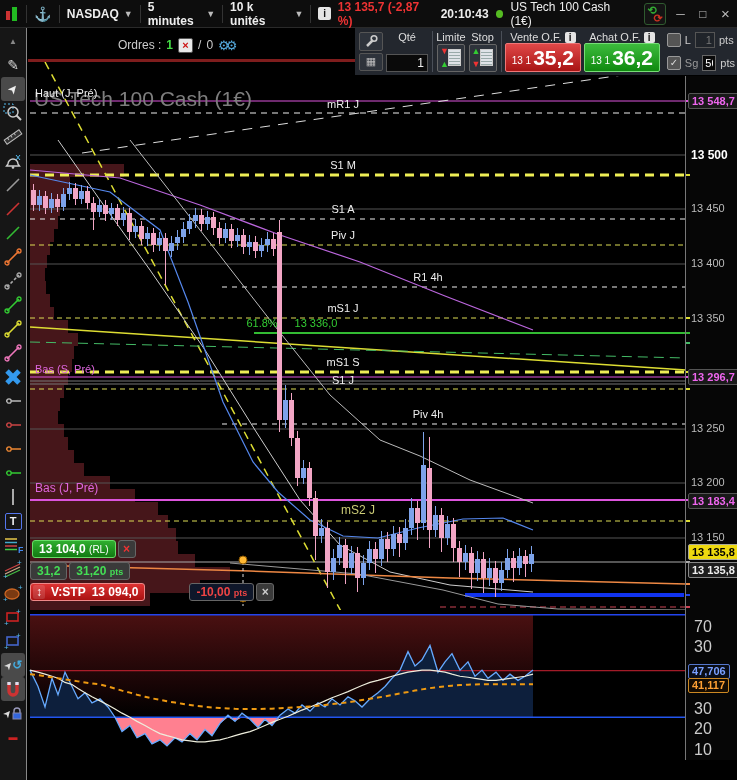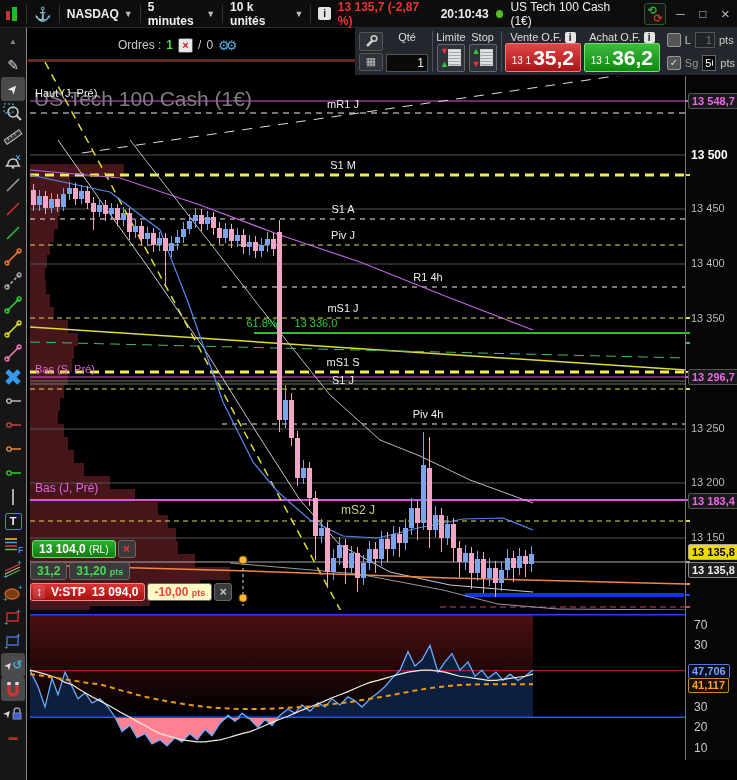--- a/index.html
+++ b/index.html
@@ -82,30 +82,30 @@
     color:#fff;font-weight:bold;padding:1px 6px;font-size:12px;}
   .entry-pill small{font-weight:normal;font-size:10px;}
   .chipx{background:#3a3a3a;border:1px solid #666;border-radius:3px;color:#ee3333;font-weight:bold;
     width:16px;text-align:center;padding:1px 0;cursor:pointer;}
   .chipx.gray{color:#ccc;}
   .gchip{background:#3a3a3a;border:1px solid #666;border-radius:3px;color:#44dd55;font-weight:bold;padding:1px 6px;}
   .gchip small{font-size:9px;}
   .stop-pill{background:linear-gradient(#d33,#a11);border:1px solid #e88;border-radius:3px;color:#fff;
     font-weight:bold;padding:1px 6px 1px 2px;display:flex;align-items:center;gap:6px;}
   .updown{background:#fff2;border-radius:2px;padding:0 3px;color:#fff;}
-  .losschip{background:#fef9c3;border:1px solid #666;border-radius:3px;color:#ee4444;font-weight:bold;padding:1px 6px;}
+  .losschip{background:#0f172a;border:1px solid #666;border-radius:3px;color:#ee4444;font-weight:bold;padding:1px 6px;margin-left:42px;}
   .losschip small{font-size:9px;}
   
   .sepbar{position:relative;width:709px;height:20px;background:#000;border-top:1px solid #999;box-sizing:border-box;}
   .sepbar .t{position:absolute;left:6px;top:2px;font-size:11px;color:#ddd;}
   .ytick{position:absolute;left:318px;top:-2px;width:2px;height:22px;background:#dd3;transform:rotate(20deg);}
   
   .ind-area{position:relative;width:709px;height:150px;background:#000;overflow:hidden;}
   .iaxis{position:absolute;right:0;top:0;width:51px;height:100%;background:#060606;border-left:1px solid #777;z-index:8;}
-  .iaxis .lbl{position:absolute;left:8px;font-size:12px;color:#ccc;}
+  .iaxis .lbl{position:absolute;left:8px;font-size:16px;color:#ccc;}
   .iaxis .badge{position:absolute;left:2px;height:13px;line-height:13px;padding:0 3px;font-size:11px;font-weight:bold;border-radius:2px;}
   .badge.rsi{background:#0a0d16;border:1px solid #5577cc;color:#7aa0ff;}
   .badge.sig{background:#150c02;border:1px solid #cc8822;color:#ffa033;}
 </style>
 </head>
 <body>
 
 <div class="app">
 
   <div class="topbar">

